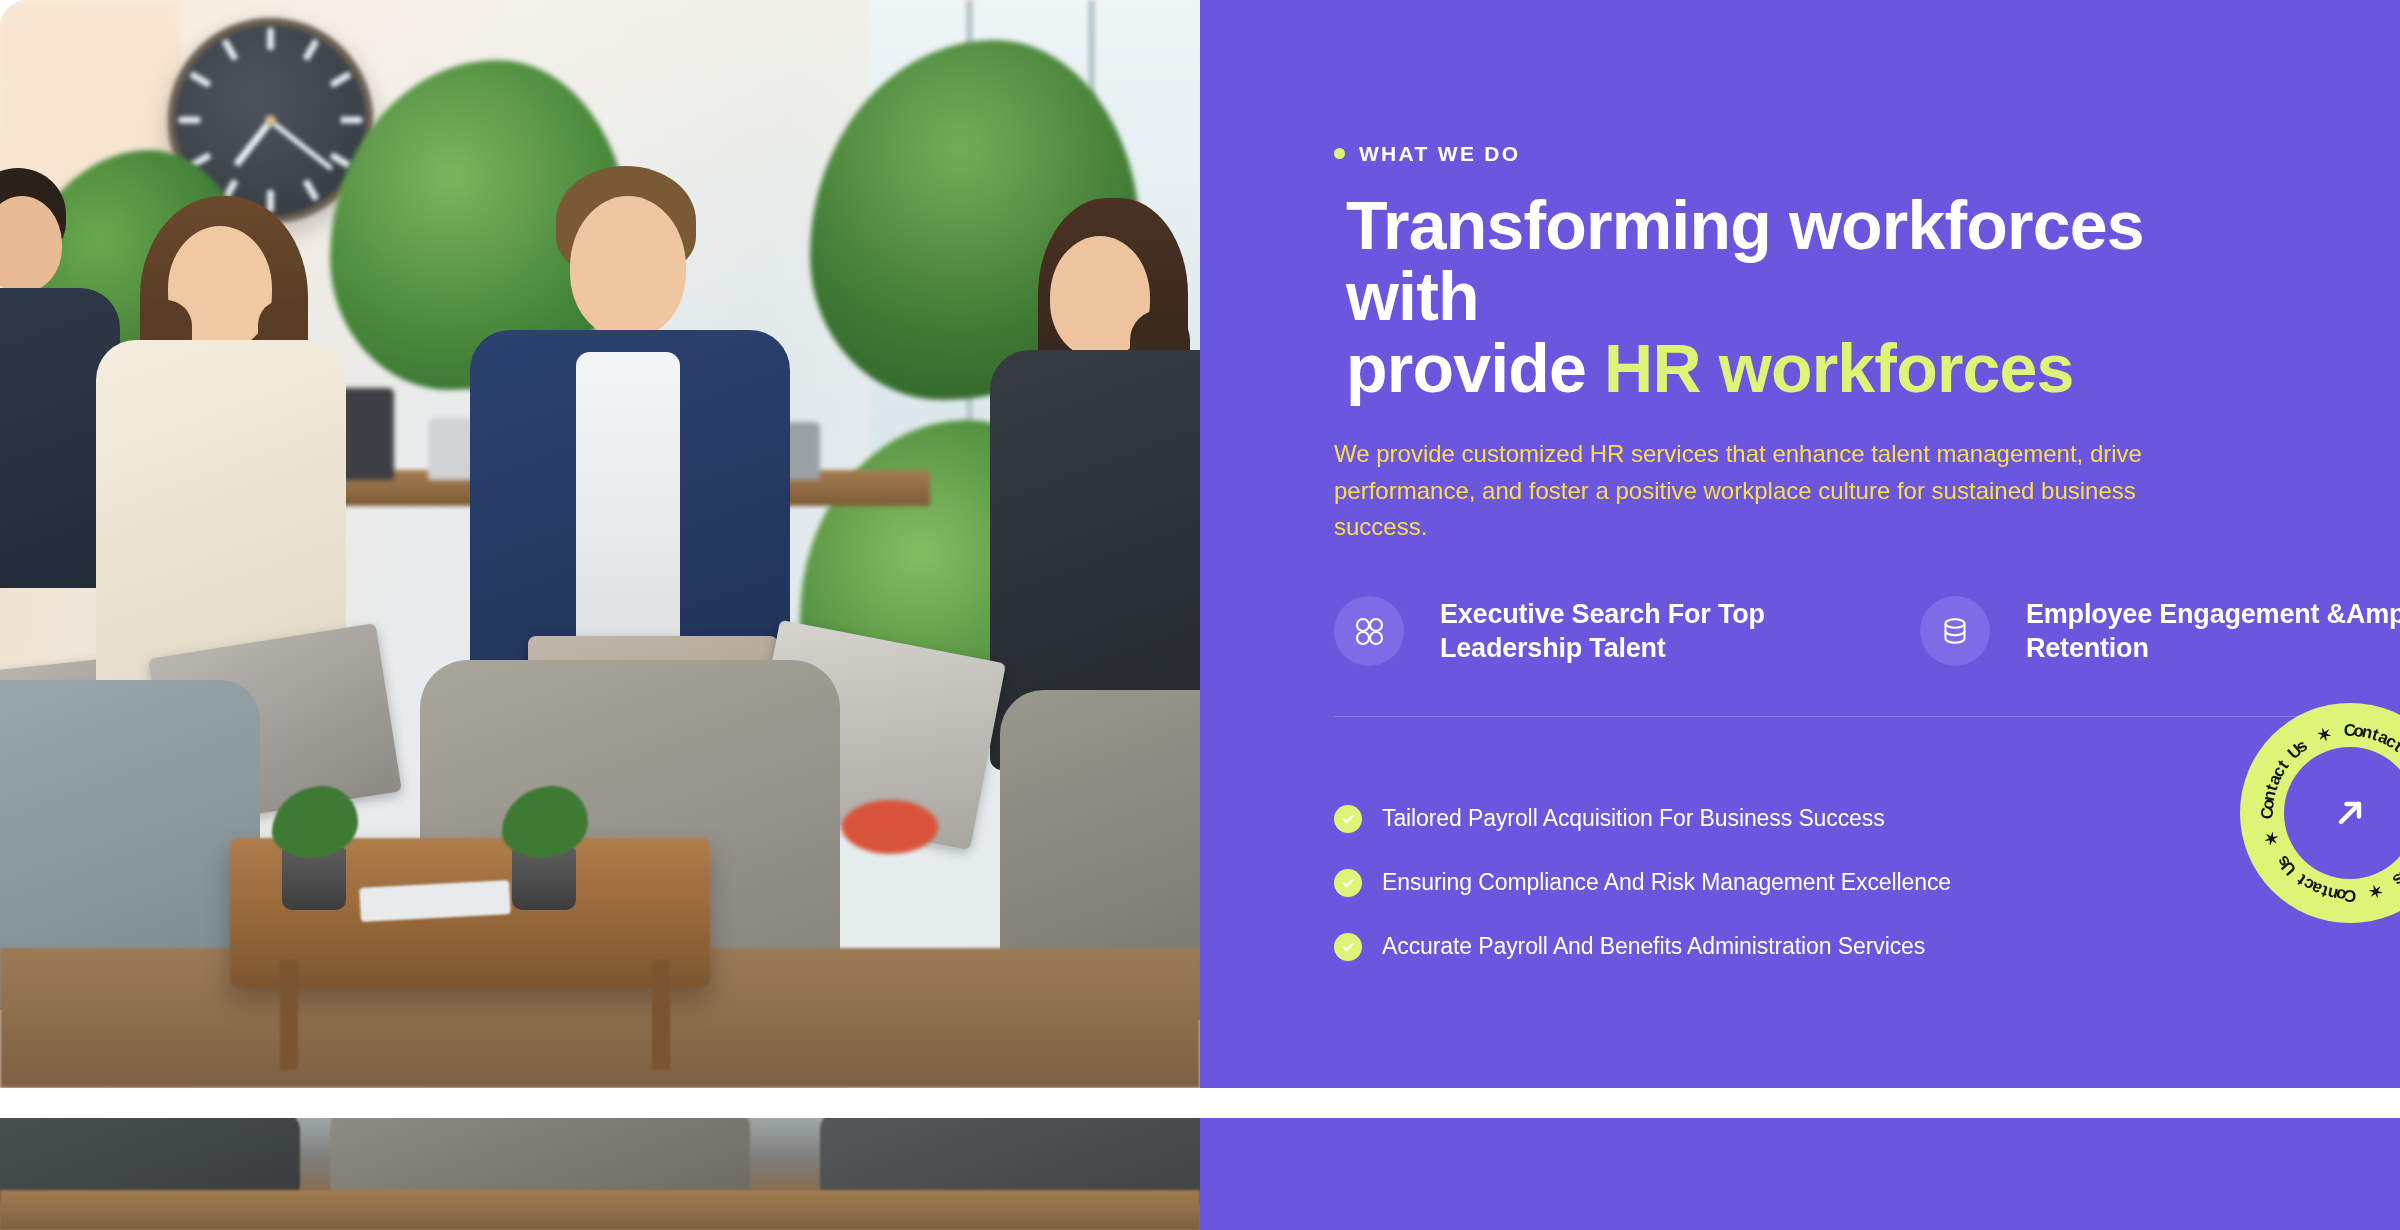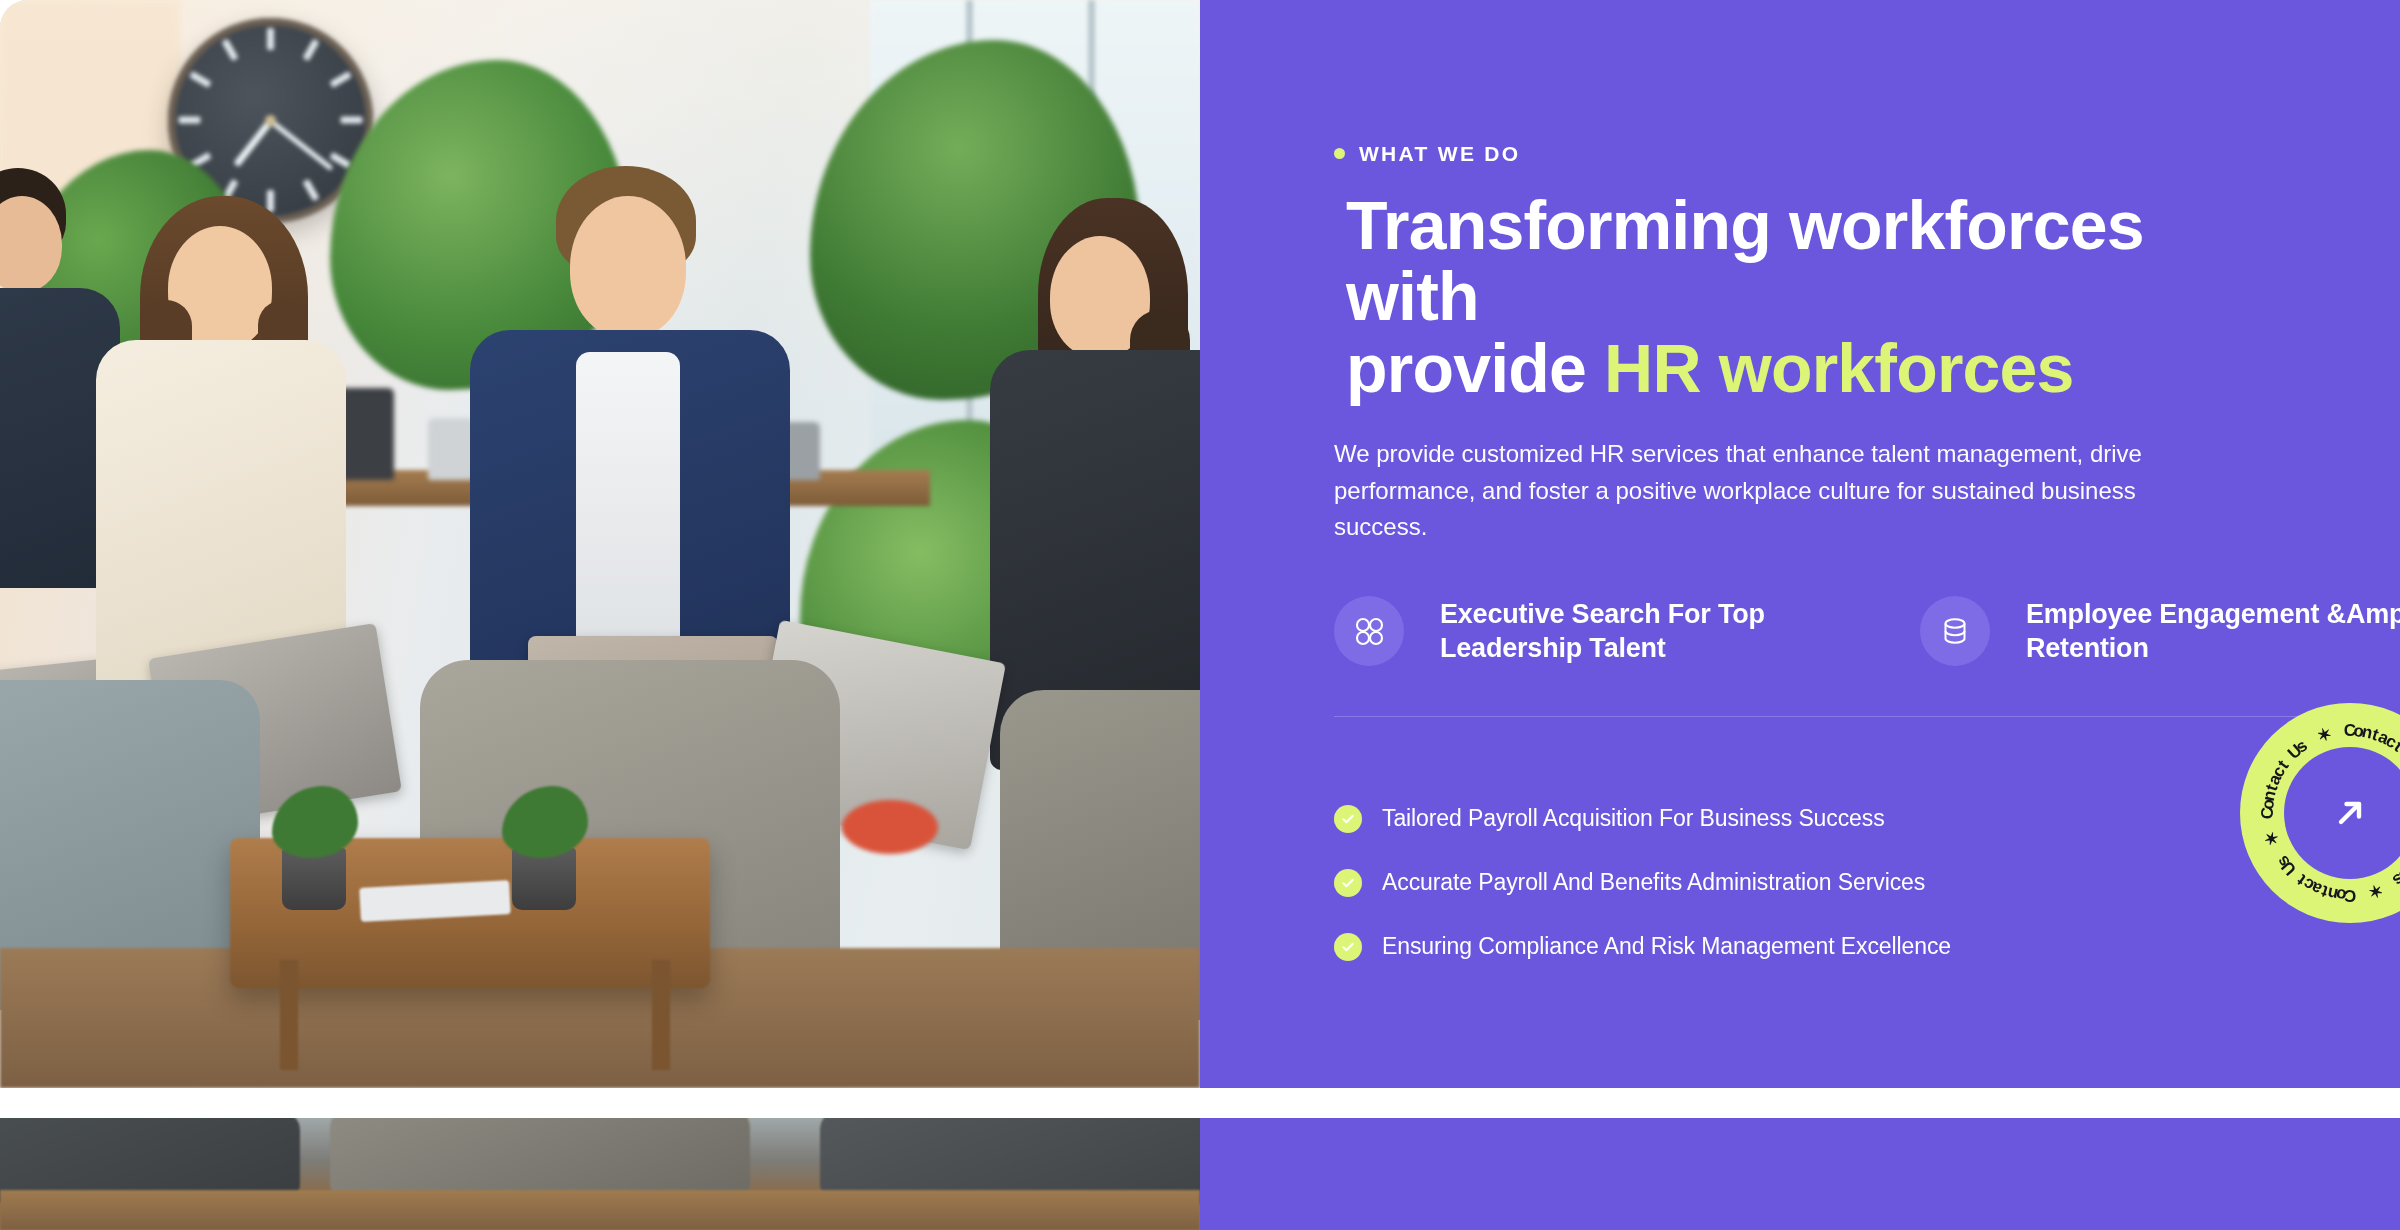--- a/index.html
+++ b/index.html
@@ -143,21 +143,21 @@
     font-size:68px; font-weight:700; line-height:1.05;
     letter-spacing:-0.8px;
     font-stretch:condensed;
     max-width:900px;
     margin-left:12px;
   }
   .headline .hl { color:#ddf577; }
 
   .subcopy {
     margin-top:32px;
-    color:#ffffff; font-size:24px; line-height:1.52; font-weight:400;
+    color:#fde047; font-size:24px; line-height:1.52; font-weight:400;
     max-width:880px; opacity:.98;
   }
 
   .services {
     margin-top:50px; display:flex; gap:26px; align-items:flex-start;
     width:1180px;
   }
   .service { display:flex; align-items:center; gap:36px; width:560px; flex:0 0 auto; }
   .svc-icon {
     width:70px; height:70px; border-radius:50%;
@@ -355,29 +355,29 @@
               </svg>
             </span>
             <span class="check-text">Tailored Payroll Acquisition For Business Success</span>
           </li>
           <li class="check-item">
             <span class="check-badge">
               <svg width="16" height="16" viewBox="0 0 16 16" fill="none">
                 <path d="M3.4 8.3l3 3 6.2-6.4" stroke="#ffffff" stroke-width="2.2" stroke-linecap="round" stroke-linejoin="round"></path>
               </svg>
             </span>
-            <span class="check-text">Accurate Payroll And Benefits Administration Services</span>
+            <span class="check-text">Ensuring Compliance And Risk Management Excellence</span>
           </li>
           <li class="check-item">
             <span class="check-badge">
               <svg width="16" height="16" viewBox="0 0 16 16" fill="none">
                 <path d="M3.4 8.3l3 3 6.2-6.4" stroke="#ffffff" stroke-width="2.2" stroke-linecap="round" stroke-linejoin="round"></path>
               </svg>
             </span>
-            <span class="check-text">Ensuring Compliance And Risk Management Excellence</span>
+            <span class="check-text">Accurate Payroll And Benefits Administration Services</span>
           </li>
         </ul>
 
       </div>
 
       <a class="contact-badge" href="#">
         <span class="badge-ring"></span>
         <span class="badge-text" id="badge-text">
             <span style="transform: rotate(-90deg) translate(82px) rotate(90deg) translate(-50%, -50%);">C</span>
             <span style="transform: rotate(-84deg) translate(82px) rotate(90deg) translate(-50%, -50%);">o</span>

